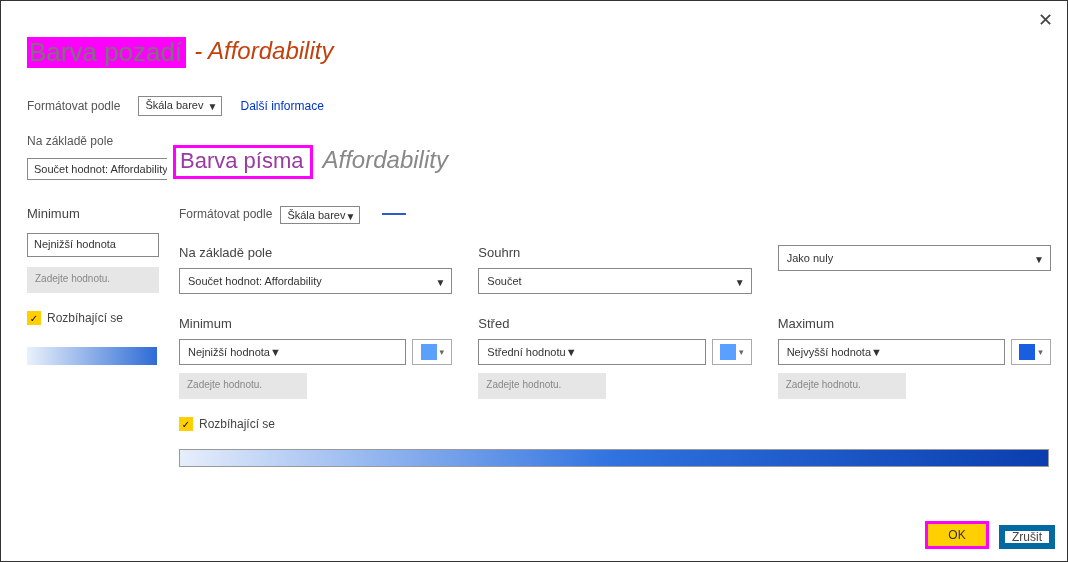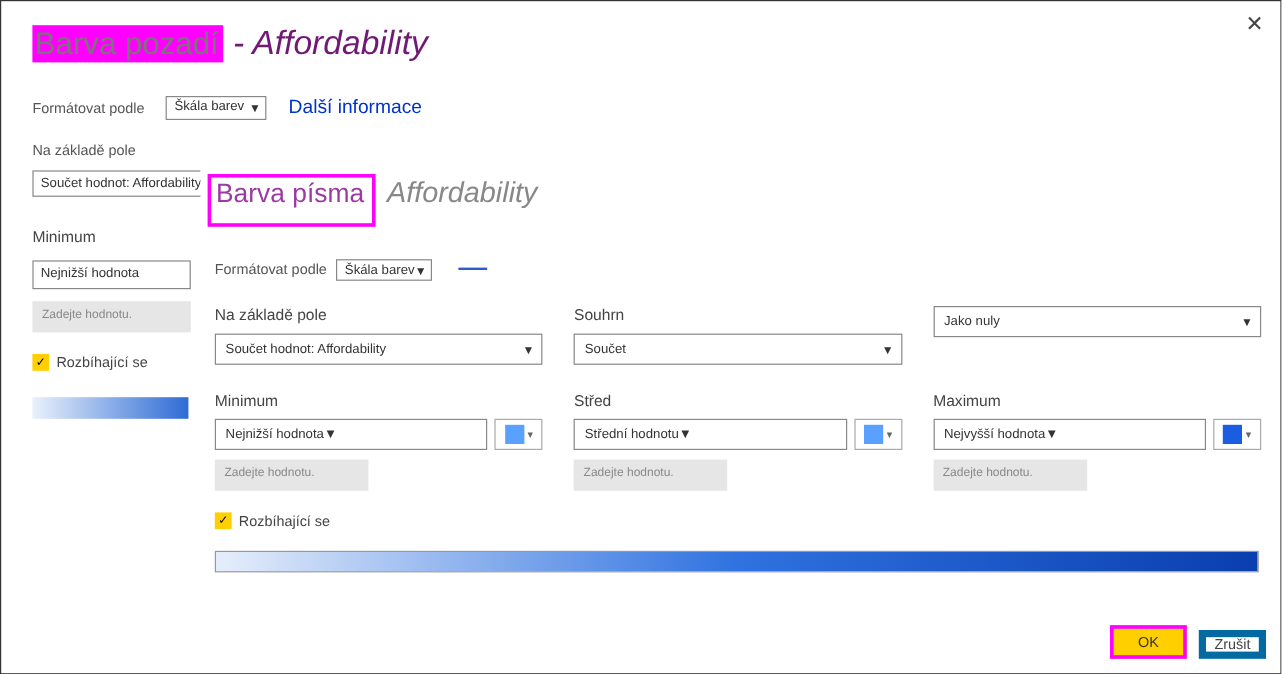--- a/index.html
+++ b/index.html
@@ -1,44 +1,44 @@
 <!DOCTYPE html>
 <html><head>
 <meta charset="utf-8">
 <style>
   * { box-sizing: border-box; margin: 0; padding: 0; }
   html, body { width: 1068px; height: 562px; font-family: "Segoe UI", Arial, sans-serif; background: #fff; color: #333; overflow: hidden; }
   .container { position: relative; width: 1068px; height: 562px; border: 1px solid #333; }
 
   
   .back-dialog { position: absolute; left: 0; top: 0; width: 1068px; height: 562px; padding: 0 26px; }
-  .back-title-row { display: flex; align-items: center; gap: 8px; margin-top: 19px; }
+  .back-title-row { display: flex; align-items: flex-start; gap: 8px; margin-top: 36px; }
   .hl-magenta-bg { background: #ff00ff; color: #777; font-size: 26px; font-weight: 400; padding: 0 4px 0 2px; display: inline-block; }
-  .dash-it { color: #701a75; font-size: 28px; font-style: italic; }
+  .dash-it { color: #c2410c; font-size: 24px; font-style: italic; }
   .row-1 { display: flex; align-items: center; gap: 18px; margin-top: 28px; }
   .label-s { font-size: 12px; color: #555; }
   .select-s { font-size: 11px; border: 1px solid #888; padding: 2px 18px 2px 6px; background: #fff; position: relative; height: 20px; }
   .select-arrow { position: absolute; right: 4px; top: 4px; font-size: 10px; color: #333; }
-  .link-s { color: #0033cc; font-size: 16px; }
+  .link-s { color: #0033cc; font-size: 12px; }
   .row-2 { margin-top: 18px; }
   .back-field { margin-top: 10px; }
   .back-field .field-box { border: 1px solid #888; font-size: 11px; padding: 4px 6px; width: 190px; position: relative; height: 22px; }
   .back-min-label { margin-top: 26px; font-size: 13px; color: #444; }
   .back-min-select { border: 1px solid #888; font-size: 11px; padding: 4px 6px; width: 132px; position: relative; margin-top: 12px; height: 24px; }
   .back-input-grey { background: #e6e6e6; font-size: 10px; color: #888; padding: 6px 8px; width: 132px; margin-top: 10px; height: 26px; }
   .check-row { margin-top: 18px; display: flex; align-items: center; gap: 6px; }
   .chk { width: 14px; height: 14px; background: #ffcf00; color: #000; display: inline-flex; align-items: center; justify-content: center; font-size: 10px; border: none; }
   .chk-label { font-size: 12px; color: #444; }
   .back-gradient { margin-top: 22px; height: 18px; width: 130px; background: linear-gradient(to right,#e9f1fb,#2e6bd6); }
   .close-x { position: absolute; right: 16px; top: 8px; font-size: 18px; color: #444; cursor: pointer; }
 
   
   .front-dialog { position: absolute; left: 166px; top: 134px; width: 894px; height: 420px; background: #fff; }
   .front-title-row { display: flex; align-items: baseline; gap: 10px; padding: 10px 0 0 6px; }
-  .hl-magenta-border { border: 3px solid #ff00ff; color: #9a3aa2; font-size: 22px; padding: 0 6px 12px 4px; }
+  .hl-magenta-border { border: 3px solid #ff00ff; color: #9a3aa2; font-size: 22px; padding: 0 6px 2px 4px; }
   .front-it { color: #888; font-size: 24px; font-style: italic; }
   .front-row-fmt { display: flex; align-items: center; gap: 8px; margin: 26px 0 0 12px; }
   .underline-link { border-bottom: 2px solid #2b5ccc; width: 24px; height: 1px; display: inline-block; margin-left: 14px; }
   .front-fp-wrap { position: relative; display: inline-block; }
   .front-select-wrap { border: 1px solid #888; font-size: 11px; padding: 2px 14px 2px 6px; height: 20px; position: relative; }
 
   .group-row { display: flex; gap: 26px; margin-top: 22px; padding: 0 10px 0 12px; }
   .col { flex: 1 1 0; min-width: 0; }
   .col-label { font-size: 13px; color: #444; margin-bottom: 8px; display: flex; align-items: center; gap: 4px; }
   .field-sel { border: 1px solid #888; height: 26px; font-size: 11px; display: flex; align-items: center; padding: 0 8px; position: relative; }

